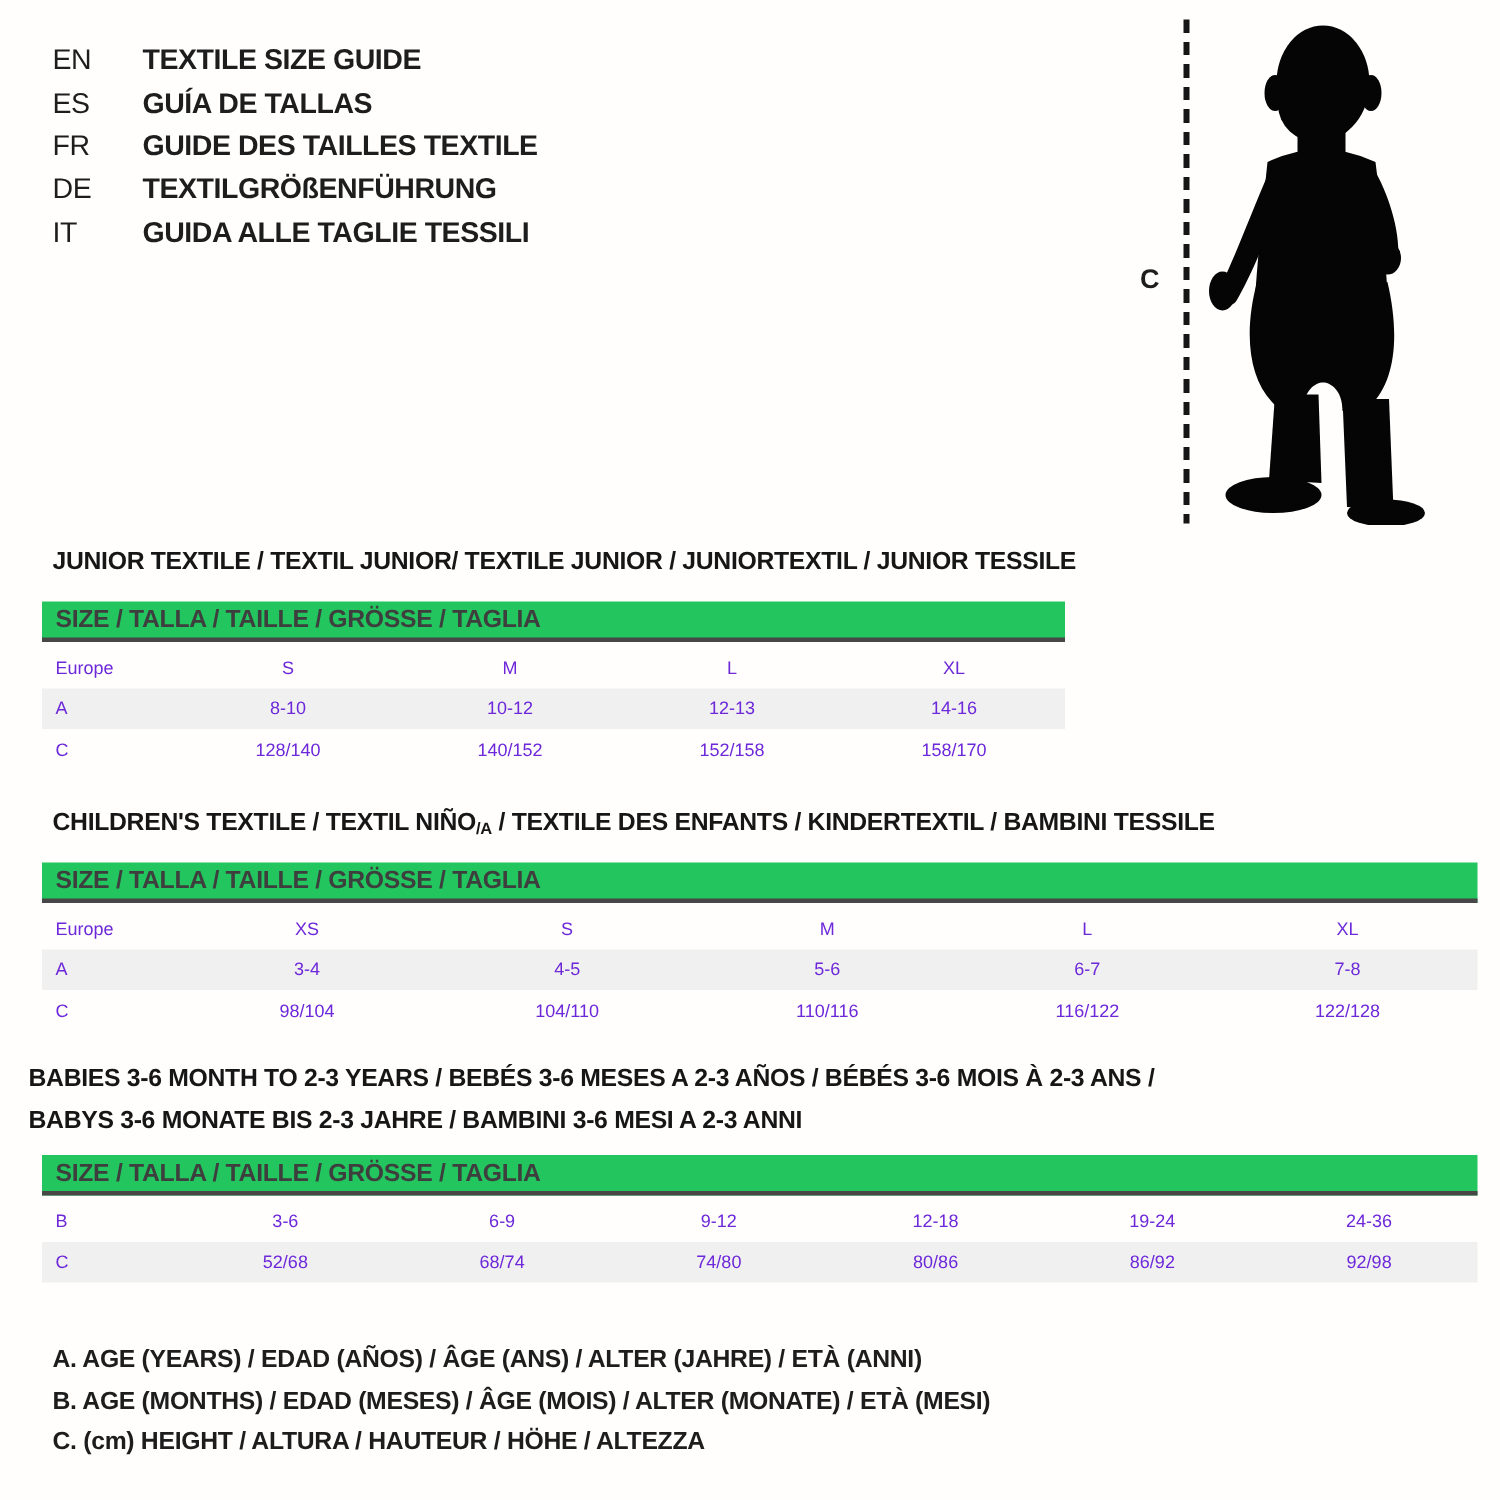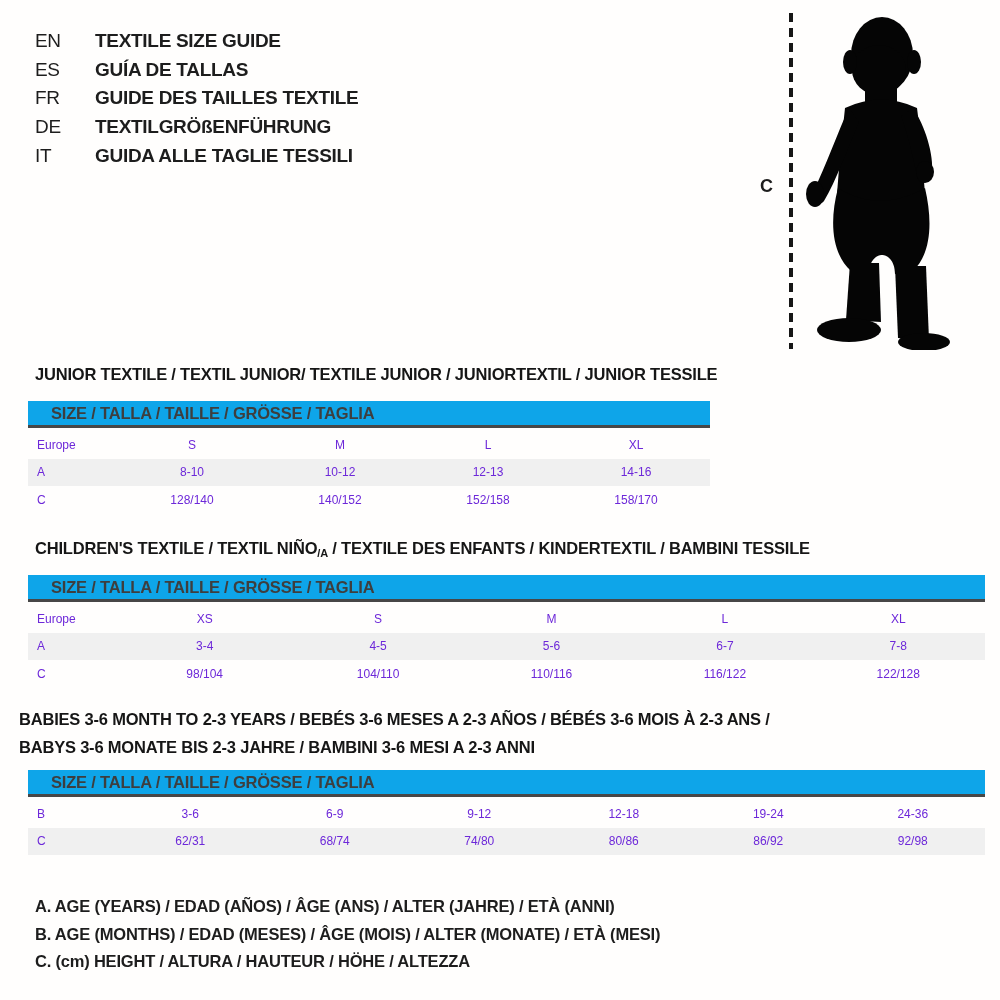--- a/index.html
+++ b/index.html
@@ -26,22 +26,22 @@
     position:absolute;font-size:16.5px;font-weight:bold;letter-spacing:-0.2px;
     line-height:28px;color:#161616;white-space:nowrap;
   }
   #t1-title{left:35px;top:360px;}
   #t2-title{left:35px;top:534px;text-align:right;}
   #t3-title{left:19px;top:705px;}
   .title-sub{font-size:11px;vertical-align:-3px;font-weight:bold;}
 
   
   .size-bar{
-    position:absolute;left:28px;height:27px;background:#0ea5e9;
-    display:flex;align-items:center;padding-left:23px;box-sizing:border-box;
+    position:absolute;left:28px;height:27px;background:#22c55e;
+    display:flex;align-items:center;padding-left:9px;box-sizing:border-box;
     font-weight:bold;font-size:16.5px;color:#3e3e3e;letter-spacing:-0.2px;
     border-bottom:3px solid #474747;white-space:nowrap;
   }
   #t1-bar{top:401px;width:682px;}
   #t2-bar{top:575px;width:957px;}
   #t3-bar{top:770px;width:957px;}
 
   
   .size-table{position:absolute;left:28px;}
   #t1-table{top:431px;width:682px;}
@@ -184,21 +184,21 @@
       <span class="cell label">B</span>
       <span class="cell">3-6</span>
       <span class="cell">6-9</span>
       <span class="cell">9-12</span>
       <span class="cell">12-18</span>
       <span class="cell">19-24</span>
       <span class="cell">24-36</span>
     </div>
     <div class="trow alt">
       <span class="cell label">C</span>
-      <span class="cell">62/31</span>
+      <span class="cell">52/68</span>
       <span class="cell">68/74</span>
       <span class="cell">74/80</span>
       <span class="cell">80/86</span>
       <span class="cell">86/92</span>
       <span class="cell">92/98</span>
     </div>
   </div>
 
   <div class="notes">
     <div class="note">A. AGE (YEARS) / EDAD (AÑOS) / ÂGE (ANS) / ALTER (JAHRE) / ETÀ (ANNI)</div>

